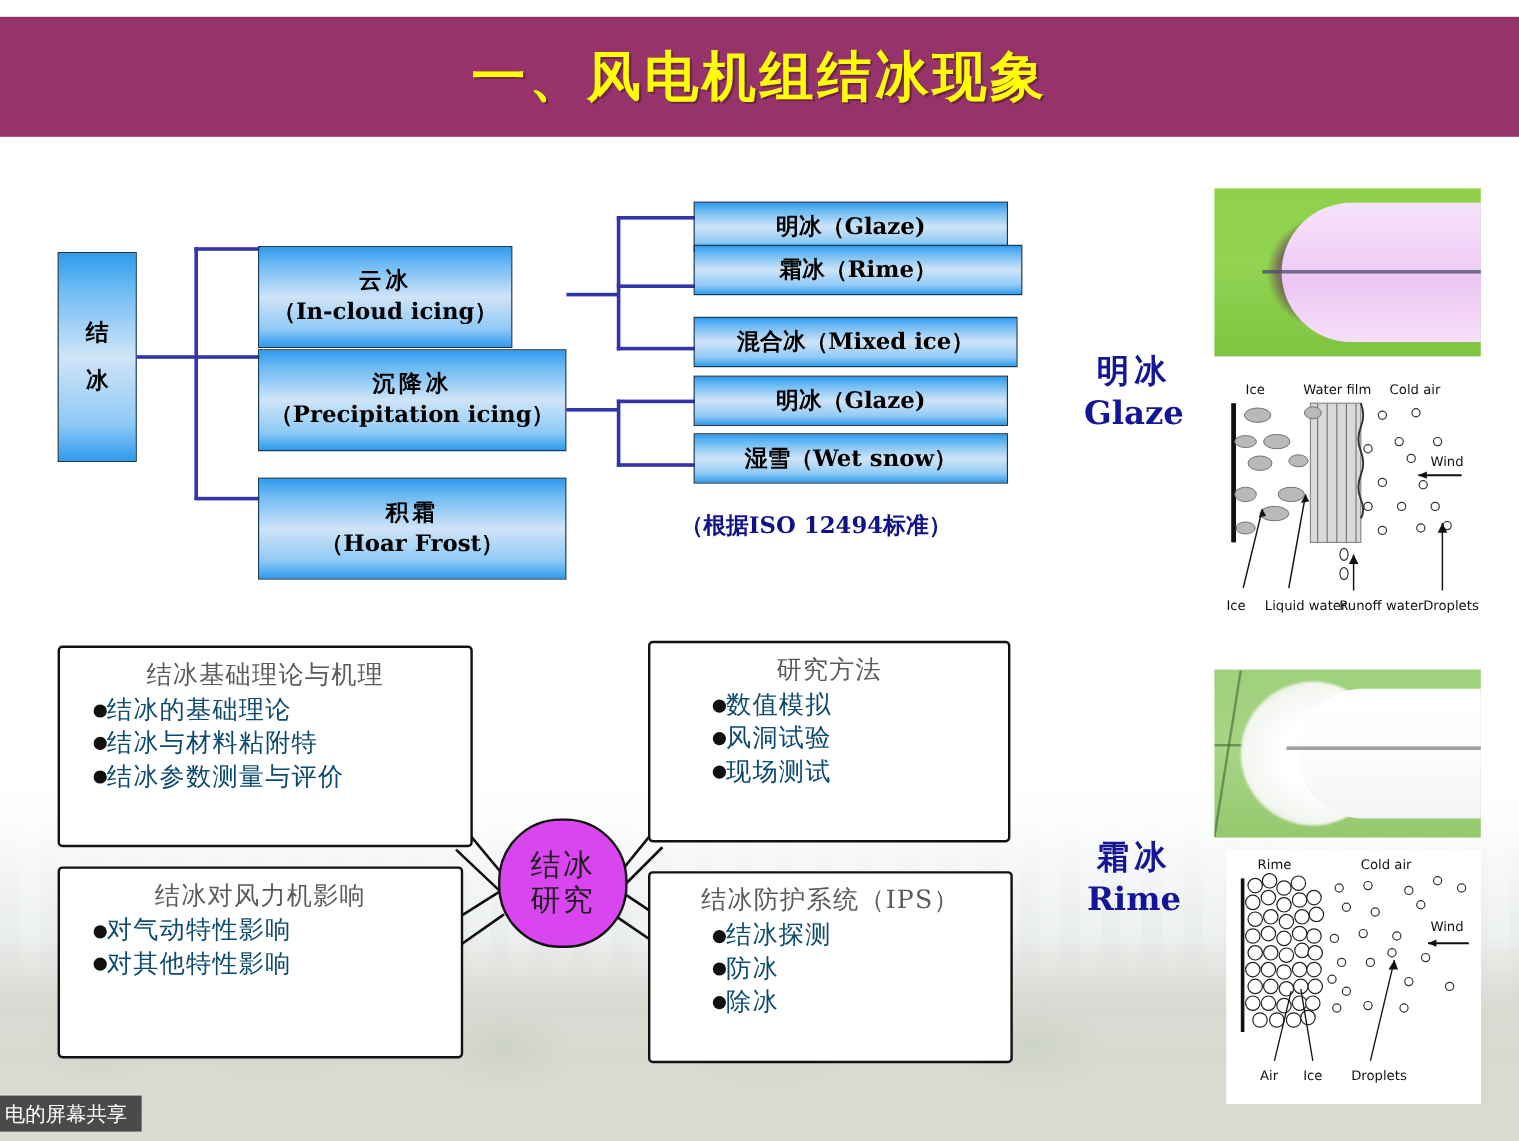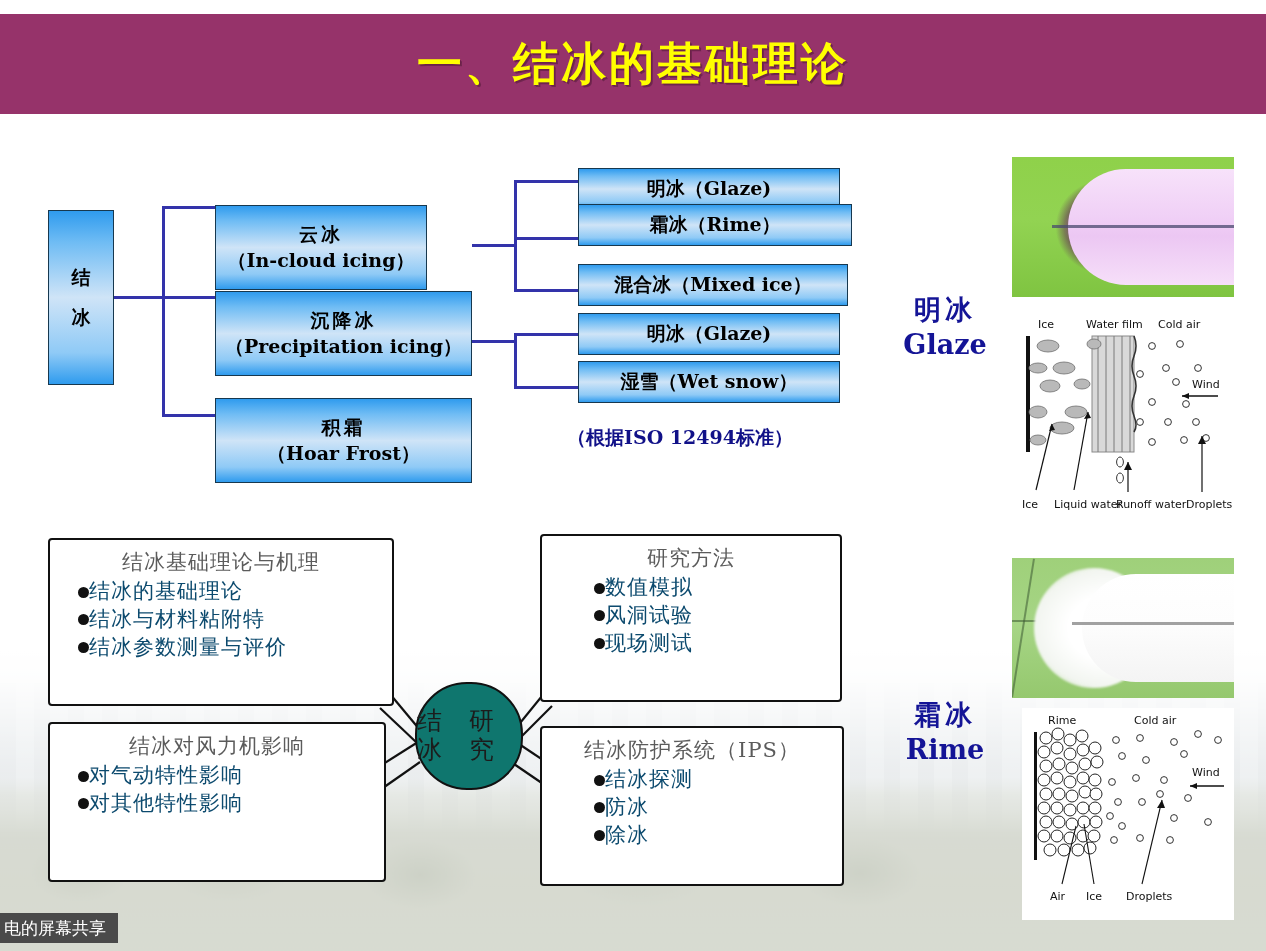--- a/index.html
+++ b/index.html
@@ -140,22 +140,22 @@
   }
   .bubble ul{list-style:none;margin:0;padding:0 0 0 18px;}
   .bubble li{
     font-size:21px;color:#0c4a6e;line-height:1.32;letter-spacing:1px;
     font-family:"DejaVu Serif","Liberation Serif",serif;
     display:flex;align-items:center;gap:0;
   }
   .bullet{display:inline-block;width:11px;height:11px;border-radius:50%;background:#111;flex:0 0 auto;}
   .hub{
     position:absolute;left:375px;top:152px;width:104px;height:104px;border-radius:52px;
-    border:2.5px solid #111;background:#0f766e;
-    display:flex;flex-direction:row;align-items:center;justify-content:center;
+    border:2.5px solid #111;background:#d946ef;
+    display:flex;flex-direction:column;align-items:center;justify-content:center;
   }
   .hub span{font-size:25px;color:#1c1c1c;letter-spacing:2px;line-height:1.15;
     font-family:"DejaVu Serif","Liberation Serif",serif;}
 
   
   .share-chip{
     position:absolute;left:0;bottom:8px;height:30px;padding:0 12px 0 4px;
     background:#4a4a4a;color:#ffffff;display:flex;align-items:center;
     font-family:"DejaVu Sans","Liberation Sans",sans-serif;font-size:17px;
   }
@@ -164,21 +164,21 @@
 <body>
 
 <div id="slide">
 
   <div class="bg-photo">
     <div class="bg-building"></div>
     <div class="bg-trees"></div>
   </div>
 
   <div class="banner">
-    <div class="banner-title">一、结冰的基础理论</div>
+    <div class="banner-title">一、风电机组结冰现象</div>
   </div>
 
   <div class="diagram">
 
     <div class="node root" style="left:8px;top:60px;width:66px;height:175px;">
       <div class="cn">结</div>
       <div class="cn" style="margin-top:14px;">冰</div>
     </div>
 
     <div class="conn h" style="left:74px;top:146px;width:50px;"></div>

